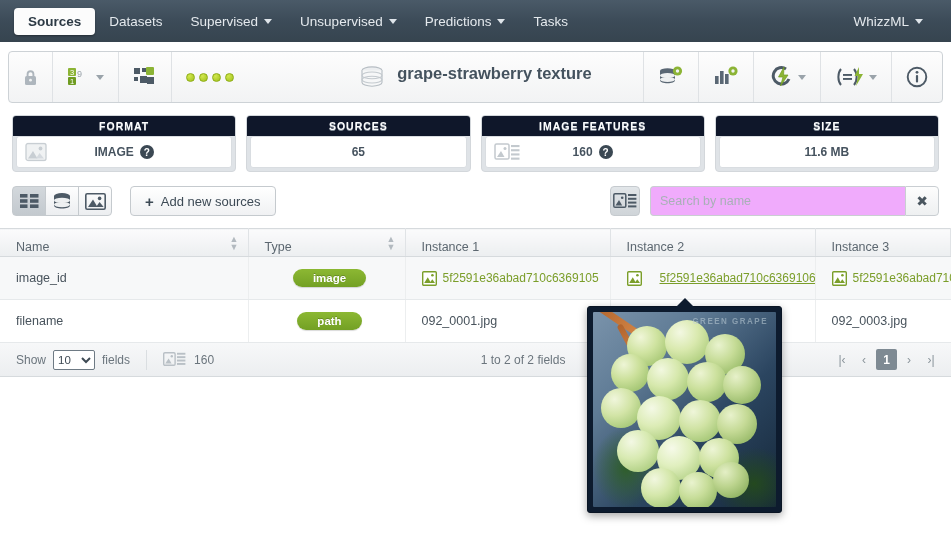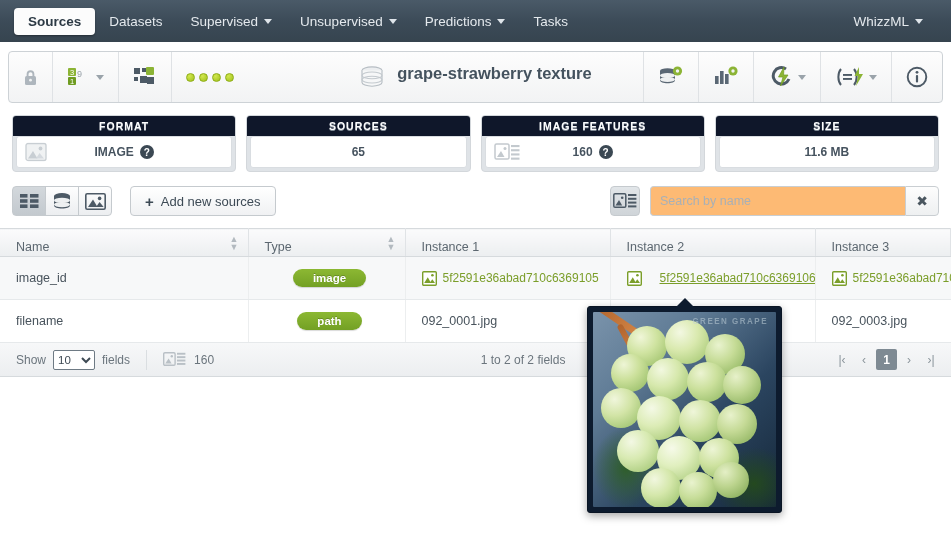--- a/index.html
+++ b/index.html
@@ -156,21 +156,21 @@
     background: linear-gradient(to bottom,#e2e6e9,#cfd4d8);
     display: flex; align-items: center; justify-content: center;
     margin-right: 10px; cursor: pointer;
   }
   .srch-wrap { display: flex; }
   .srch-input {
     width: 255px; height: 30px;
     border: 1px solid #c9ced2; border-right: none;
     border-radius: 4px 0 0 4px;
     padding: 0 9px; font-size: 12.5px; color: #55606a;
-    background: #fdba74; outline: none;
+    background: #f0abfc; outline: none;
     font-family: "Liberation Sans", sans-serif;
   }
   .srch-input::placeholder { color: #a8b0b7; }
   .srch-clear {
     width: 34px; height: 30px;
     border: 1px solid #c9ced2; border-radius: 0 4px 4px 0;
     background: linear-gradient(to bottom,#fdfdfd,#eef0f1);
     display: flex; align-items: center; justify-content: center;
     color: #4a565f; font-size: 14px; cursor: pointer;
   }

